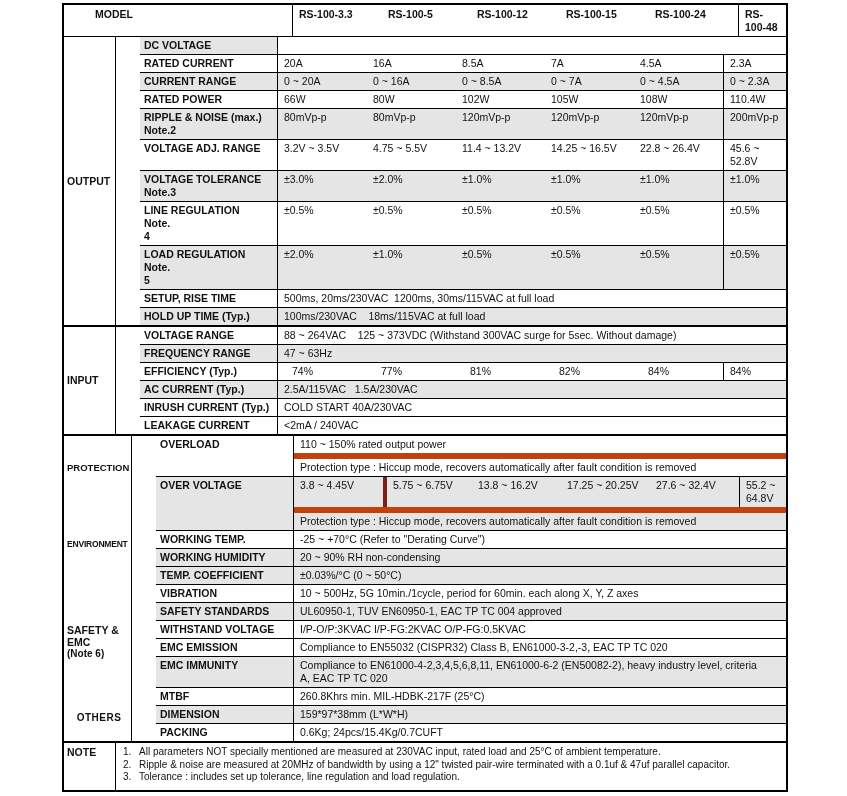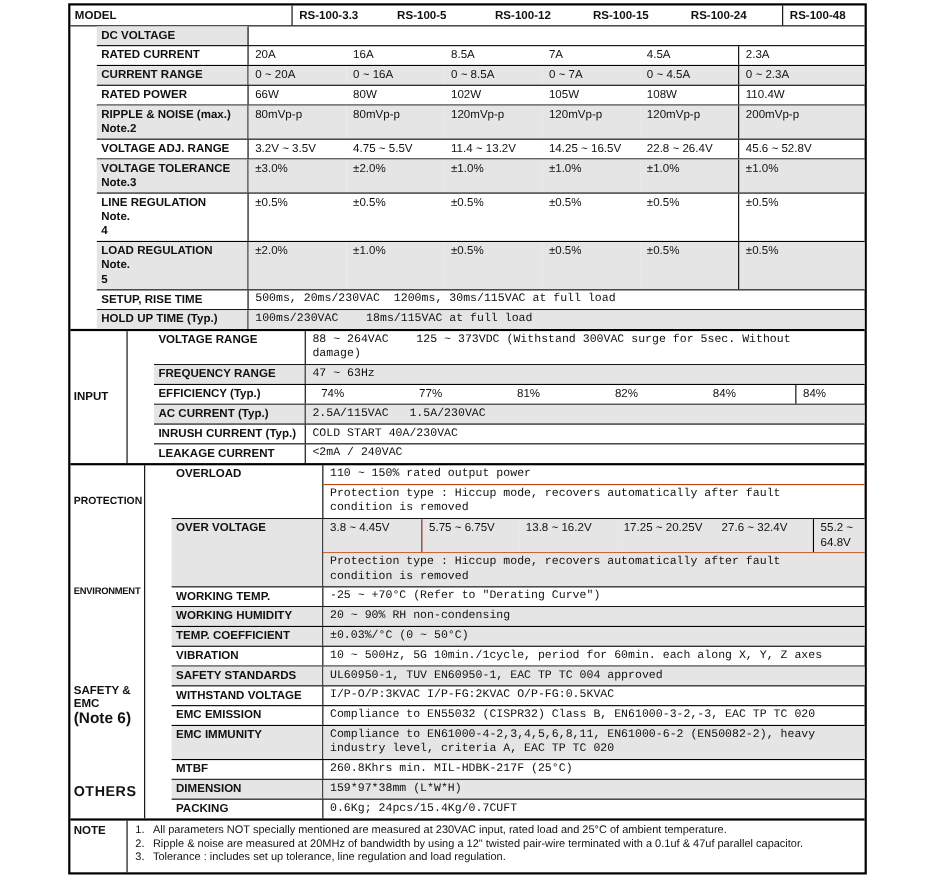--- a/index.html
+++ b/index.html
@@ -4,58 +4,58 @@
 <style>
   html,body{margin:0;padding:0;background:#ffffff;color:#111;
     font-family:"Liberation Sans",sans-serif;}
   .page{width:847px;height:796px;overflow:hidden;position:relative;}
   .spec-table{position:absolute;left:62px;top:3px;width:726px;
     border:2px solid #000;box-sizing:border-box;font-size:10.5px;line-height:13px;}
 
   
   .hrow{display:flex;border-bottom:1px solid #000;}
   .model-cell{width:202px;flex:none;font-weight:bold;padding:3px 2px 2px 4px;
-    border-right:1px solid #000;box-sizing:border-box;}
+    border-right:1px solid #000;box-sizing:border-box;margin-left:27px;}
   .mcol{width:89px;flex:none;font-weight:bold;padding:3px 2px 2px 6px;box-sizing:border-box;}
   .mcol.last{border-left:1px solid #000;flex:1;}
 
   
   .section{display:flex;}
   .section.thick{border-top:2px solid #000;}
   .sec-label{width:52px;flex:none;border-right:1px solid #000;box-sizing:border-box;
     display:flex;align-items:center;padding-left:3px;font-weight:bold;font-size:10.5px;}
   .rows{flex:1;display:flex;flex-direction:column;min-width:0;margin-left:24px;}
   .row{display:flex;border-top:1px solid #000;min-width:0;}
   .rows > .row:first-child{border-top:none;}
   .row-label{width:138px;flex:none;font-weight:bold;padding:2px 2px 2px 4px;
     border-right:1px solid #000;box-sizing:border-box;}
   .lbl-note-right{padding-right:3px;}
   .vals{flex:1;display:flex;min-width:0;}
   .vals.stack{flex-direction:column;justify-content:flex-end;}
-  .subrow{display:flex;border-top:1px solid #c2410c;min-width:0;}
+  .subrow{display:flex;border-top:6px solid #c2410c;min-width:0;}
   .vals.stack > .subrow:first-child{border-top:none;}
   .cell{width:89px;flex:none;padding:2px 2px 2px 6px;box-sizing:border-box;white-space:pre-wrap;}
   .cell.last{border-left:1px solid #000;flex:1;}
-  .cell.bl{border-left:1px solid #7f1d1d;}
-  .span-cell{flex:1;padding:2px 22px 2px 6px;white-space:pre-wrap;min-width:0;font-family:Liberation Mono, monospace;}
+  .cell.bl{border-left:4px solid #7f1d1d;}
+  .span-cell{flex:1;padding:2px 22px 2px 6px;white-space:pre-wrap;min-width:0;}
   .merged5{display:flex;width:445px;flex:none;}
   .eff{width:89px;flex:none;padding:2px 0 2px 14px;box-sizing:border-box;}
   .row.shaded .row-label,.row.shaded .cell,.row.shaded .span-cell,
   .row.shaded .merged5{background:#e5e5e5;}
 
   
   .grp-col{width:68px;flex:none;border-right:1px solid #000;box-sizing:border-box;
     display:flex;flex-direction:column;}
   .grp{display:flex;flex-direction:column;justify-content:center;padding-left:3px;
     font-weight:bold;box-sizing:border-box;}
   .grp:nth-child(1){flex:62 1 0;font-size:9.5px;word-break:break-all;line-height:11px;}
   .grp:nth-child(2){flex:91 1 0;font-size:8.5px;word-break:break-all;letter-spacing:-0.2px;line-height:10px;}
   .grp:nth-child(3){flex:103 1 0;font-size:10.5px;line-height:12px;}
-  .grp:nth-child(4){flex:47 1 0;font-size:13px;letter-spacing:0.5px;}
-  .grp-note{font-weight:bold;font-size:14px;}
+  .grp:nth-child(4){flex:47 1 0;font-size:10px;letter-spacing:0.5px;align-items:center;}
+  .grp-note{font-weight:bold;font-size:10px;}
 
   
   .note-sec{display:flex;border-top:2px solid #000;}
   .note-label{width:52px;flex:none;border-right:1px solid #000;box-sizing:border-box;
     font-weight:bold;padding:3px 0 0 3px;}
   .notes{flex:1;min-width:0;padding:3px 4px 6px 7px;font-size:10px;line-height:12.6px;}
   .note-item{display:flex;min-width:0;}
   .note-num{flex:none;width:16px;}
   .note-lines{flex:1;min-width:0;}
   .note-line{white-space:nowrap;overflow:hidden;}
@@ -68,20 +68,21 @@
       <div class="hrow">
         <div class="model-cell">MODEL</div>
         <div class="mcol">RS-100-3.3</div>
         <div class="mcol">RS-100-5</div>
         <div class="mcol">RS-100-12</div>
         <div class="mcol">RS-100-15</div>
         <div class="mcol">RS-100-24</div>
         <div class="mcol last">RS-100-48</div>
       </div>
       <div class="section">
+        <div class="sec-label">OUTPUT</div>
         <div class="rows">
           <div class="row shaded">
             <div class="row-label">
               <div class="lbl-line">DC VOLTAGE</div>
             </div>
           </div>
           <div class="row">
             <div class="row-label">
               <div class="lbl-line">RATED CURRENT</div>
             </div>

